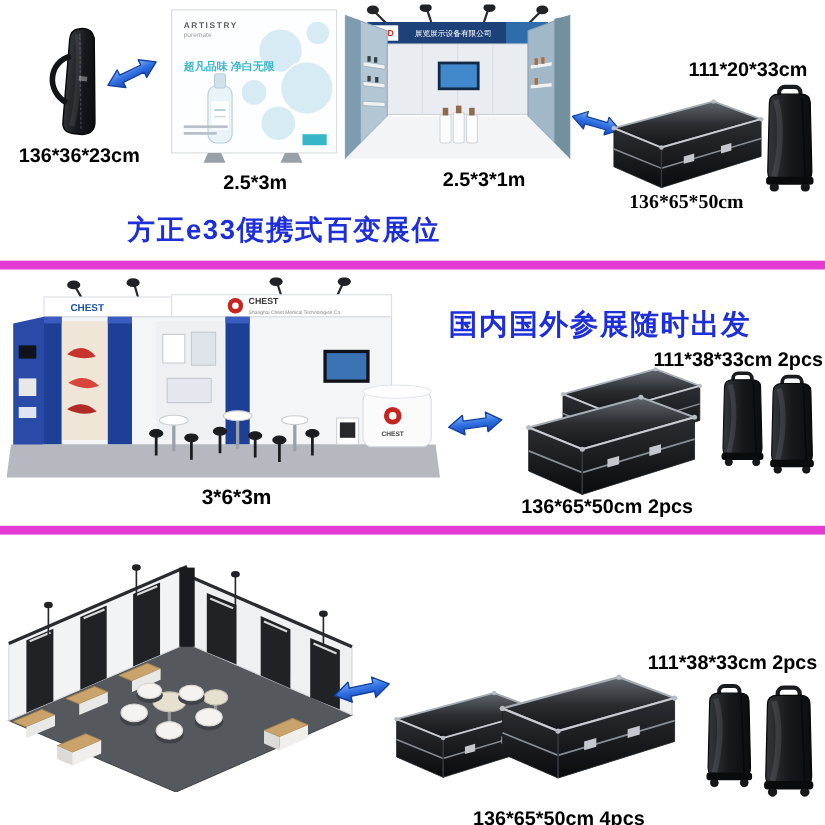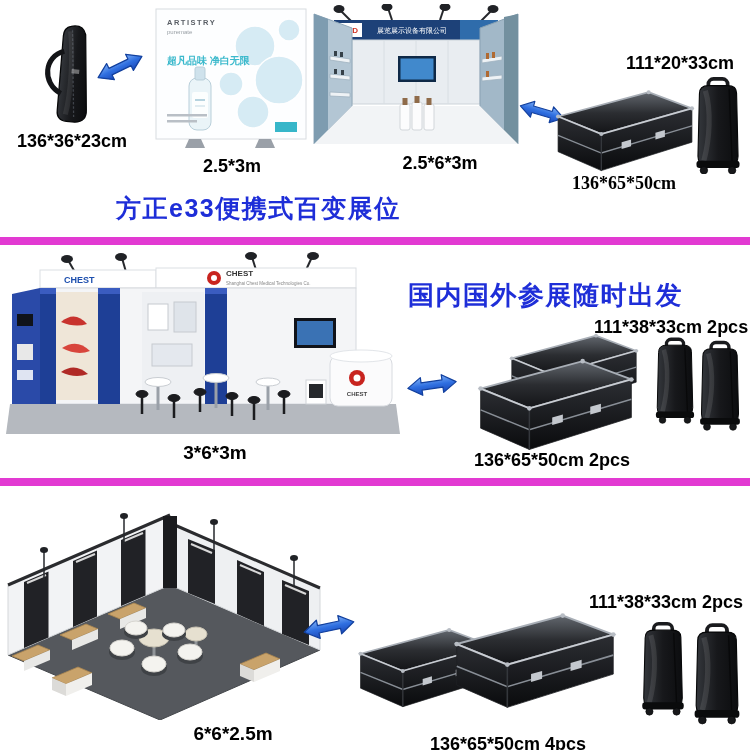--- a/index.html
+++ b/index.html
@@ -225,21 +225,21 @@
           <rect x="102" y="98" width="10" height="28" rx="2"></rect>
           <rect x="114" y="100" width="10" height="26" rx="2"></rect>
       </g>
       <g fill="#8f6b4a">
           <rect x="92.5" y="94" width="5" height="7"></rect>
           <rect x="104.5" y="92" width="5" height="7"></rect>
           <rect x="116.5" y="94" width="5" height="7"></rect>
         </g>
     </svg>
   </div>
-  <div class="dim" id="dim-booth1">2.5*6*3m</div>
+  <div class="dim" id="dim-booth1">2.5*3*1m</div>
 
   <div class="gfx arrow2">
     <svg viewBox="0 0 64 26">
         <use href="#g-arrow"></use>
       </svg>
   </div>
 
   <div class="gfx case1">
     <svg viewBox="0 0 210 130">
         <use href="#g-case"></use>
@@ -446,21 +446,20 @@
           <ellipse cx="150" cy="176" rx="12" ry="8" fill="#f4f3ef" stroke="#d6d4cf"></ellipse>
         <ellipse cx="186" cy="168" rx="13" ry="8" fill="#3f4246"></ellipse>
           <ellipse cx="186" cy="164" rx="12" ry="8" fill="#f4f3ef" stroke="#d6d4cf"></ellipse>
         <ellipse cx="132" cy="144" rx="12" ry="7" fill="#3f4246"></ellipse>
           <ellipse cx="132" cy="140" rx="11" ry="7" fill="#f4f3ef" stroke="#d6d4cf"></ellipse>
         <ellipse cx="170" cy="146" rx="12" ry="7" fill="#3f4246"></ellipse>
           <ellipse cx="170" cy="142" rx="11" ry="7" fill="#f4f3ef" stroke="#d6d4cf"></ellipse>
       </g>
     </svg>
   </div>
-  <div class="dim dim-lg" id="dim-booth3">6*6*2.5m</div>
 
   <div class="gfx arrow4">
     <svg viewBox="0 0 64 26">
         <use href="#g-arrow"></use>
       </svg>
   </div>
 
   <div class="gfx case3a">
       <svg viewBox="0 0 210 130">
         <use href="#g-case"></use>

